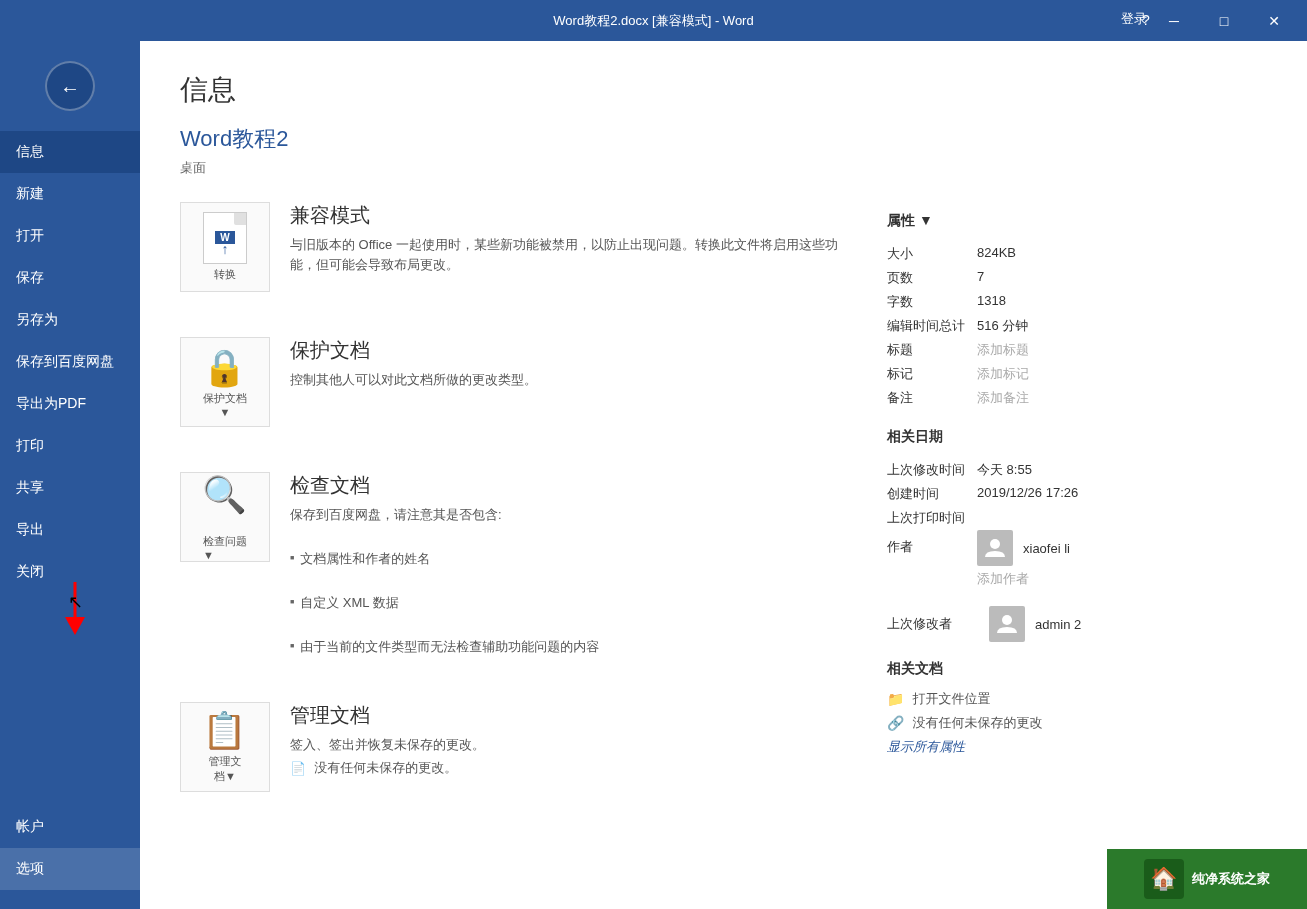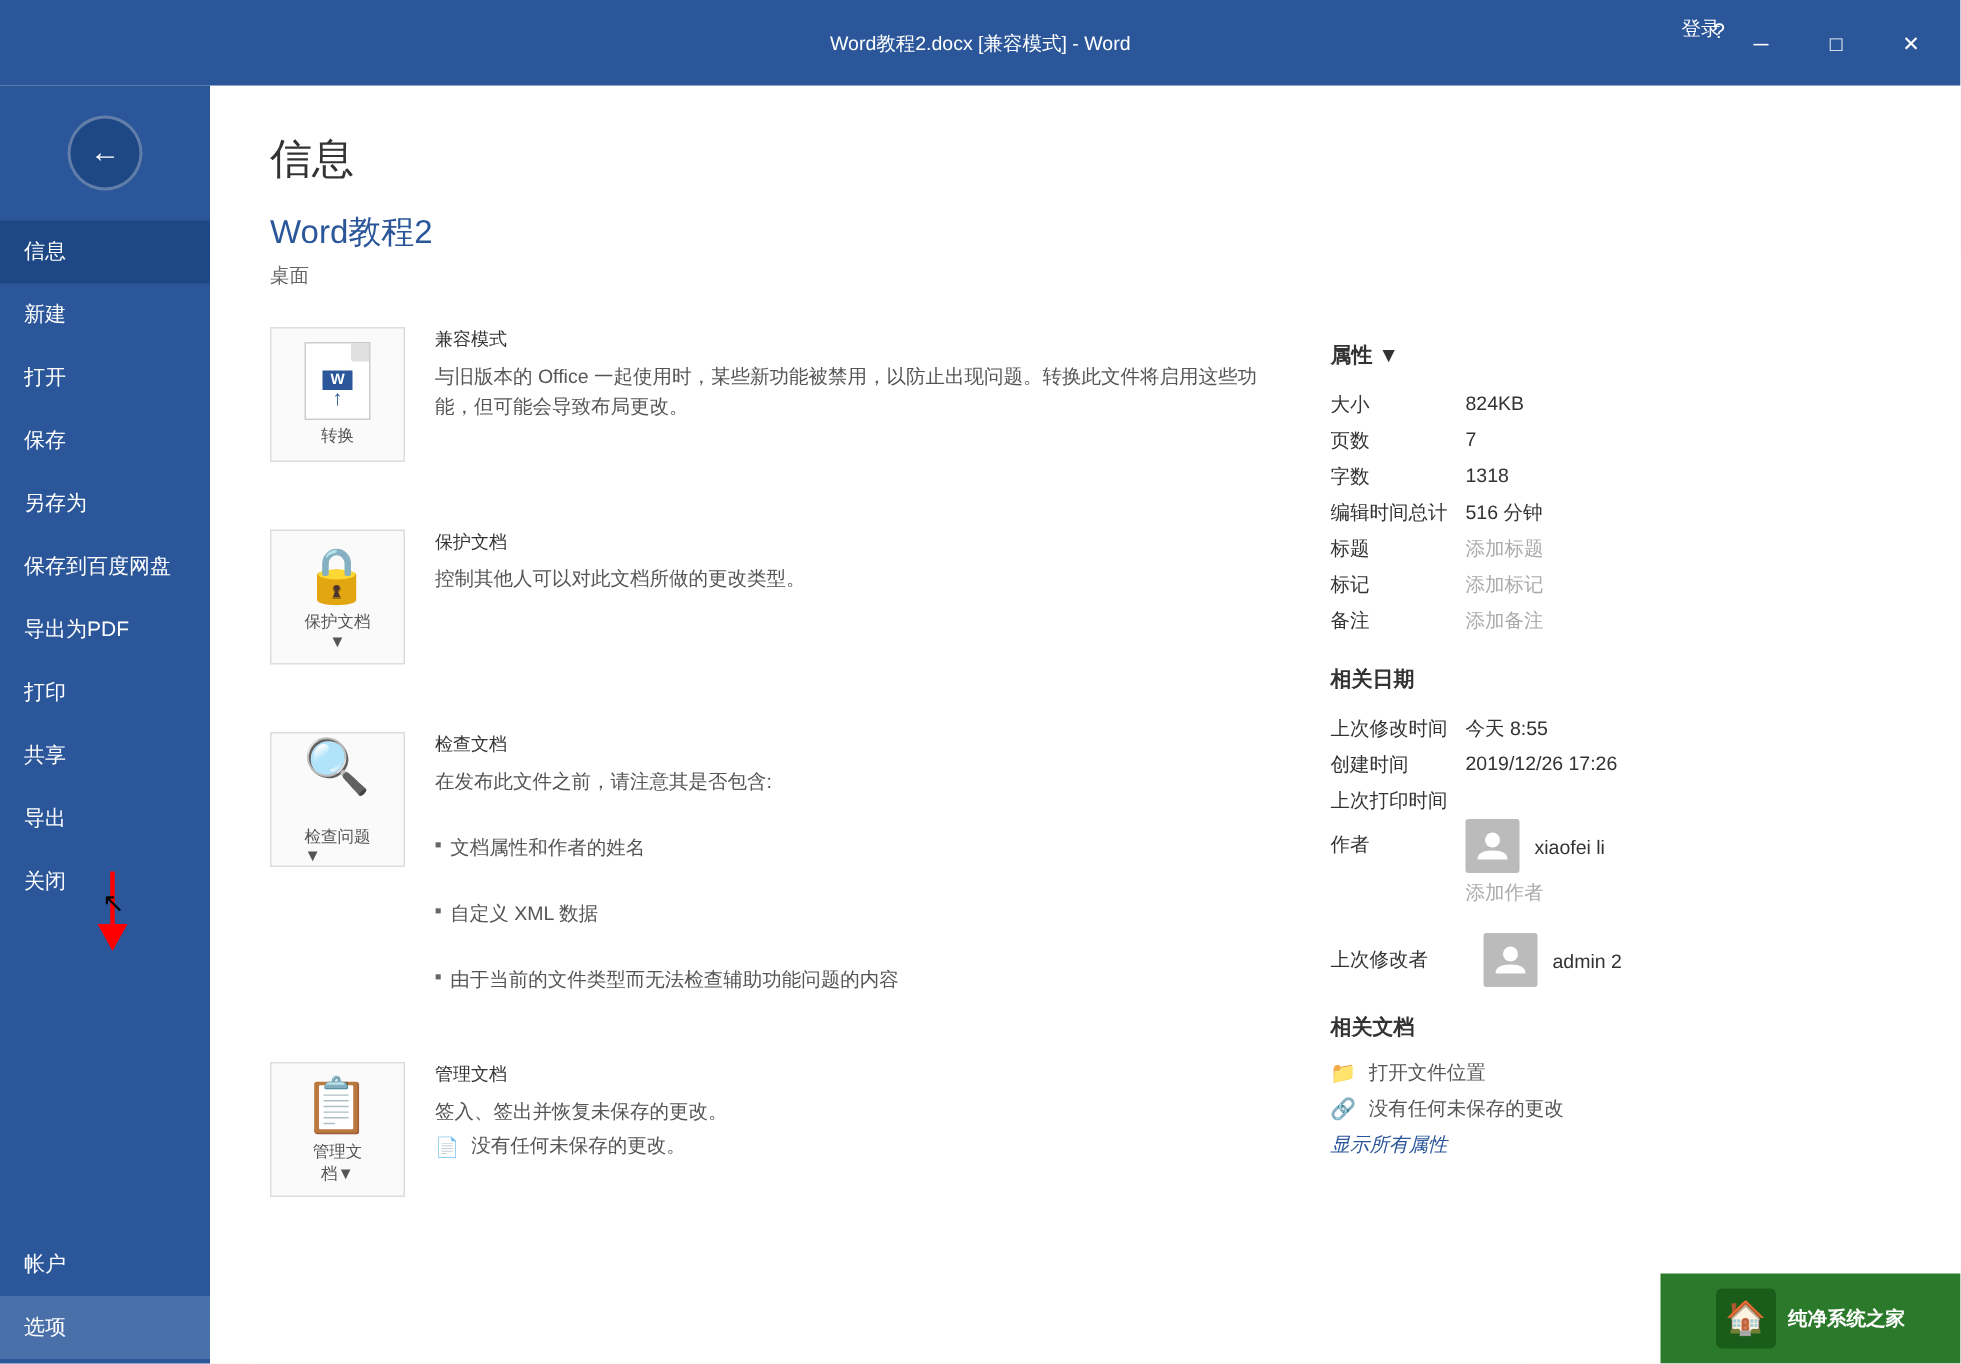--- a/index.html
+++ b/index.html
@@ -1,21 +1,21 @@
 <!DOCTYPE html>
 <html><head>
   <meta charset="utf-8">
   <style>
     * { margin: 0; padding: 0; box-sizing: border-box; }
     body { font-family: 'Microsoft YaHei', 'SimHei', sans-serif; background: #f0f0f0; width: 1307px; height: 909px; overflow: hidden; position: relative; }
 
     
     .titlebar {
       background: #2b579a;
-      height: 57px;
+      height: 41px;
       display: flex;
       align-items: center;
       justify-content: space-between;
       padding: 0 10px;
       color: white;
       font-size: 13px;
       position: relative;
     }
     .titlebar-title {
       position: absolute;
@@ -169,21 +169,21 @@
       flex-direction: column;
       font-size: 11px;
       color: #555;
     }
 
     .card-content {
       flex: 1;
     }
 
     .card-title {
-      font-size: 12px;
+      font-size: 20px;
       color: #333;
       margin-bottom: 6px;
     }
 
     .card-desc {
       font-size: 13px;
       color: #555;
       line-height: 1.5;
     }
 
@@ -426,21 +426,21 @@
           </div>
         </div>
 
         <div class="action-card">
           <div class="card-icon-box">
             <div style="font-size:36px;">🔍</div>
             <div style="font-size:11px;color:#555;margin-top:18px;text-align:left;">检查问题<br>▼</div>
           </div>
           <div class="card-content">
             <div class="card-title">检查文档</div>
-            <div class="card-desc">在发布此文件之前，请注意其是否包含:</div>
+            <div class="card-desc">保存到百度网盘，请注意其是否包含:</div>
             <ul class="card-list">
               <li>
                   <span>文档属性和作者的姓名</span>
                 </li>
               <li>
                   <span>自定义 XML 数据</span>
                 </li>
               <li>
                   <span>由于当前的文件类型而无法检查辅助功能问题的内容</span>
                 </li>

